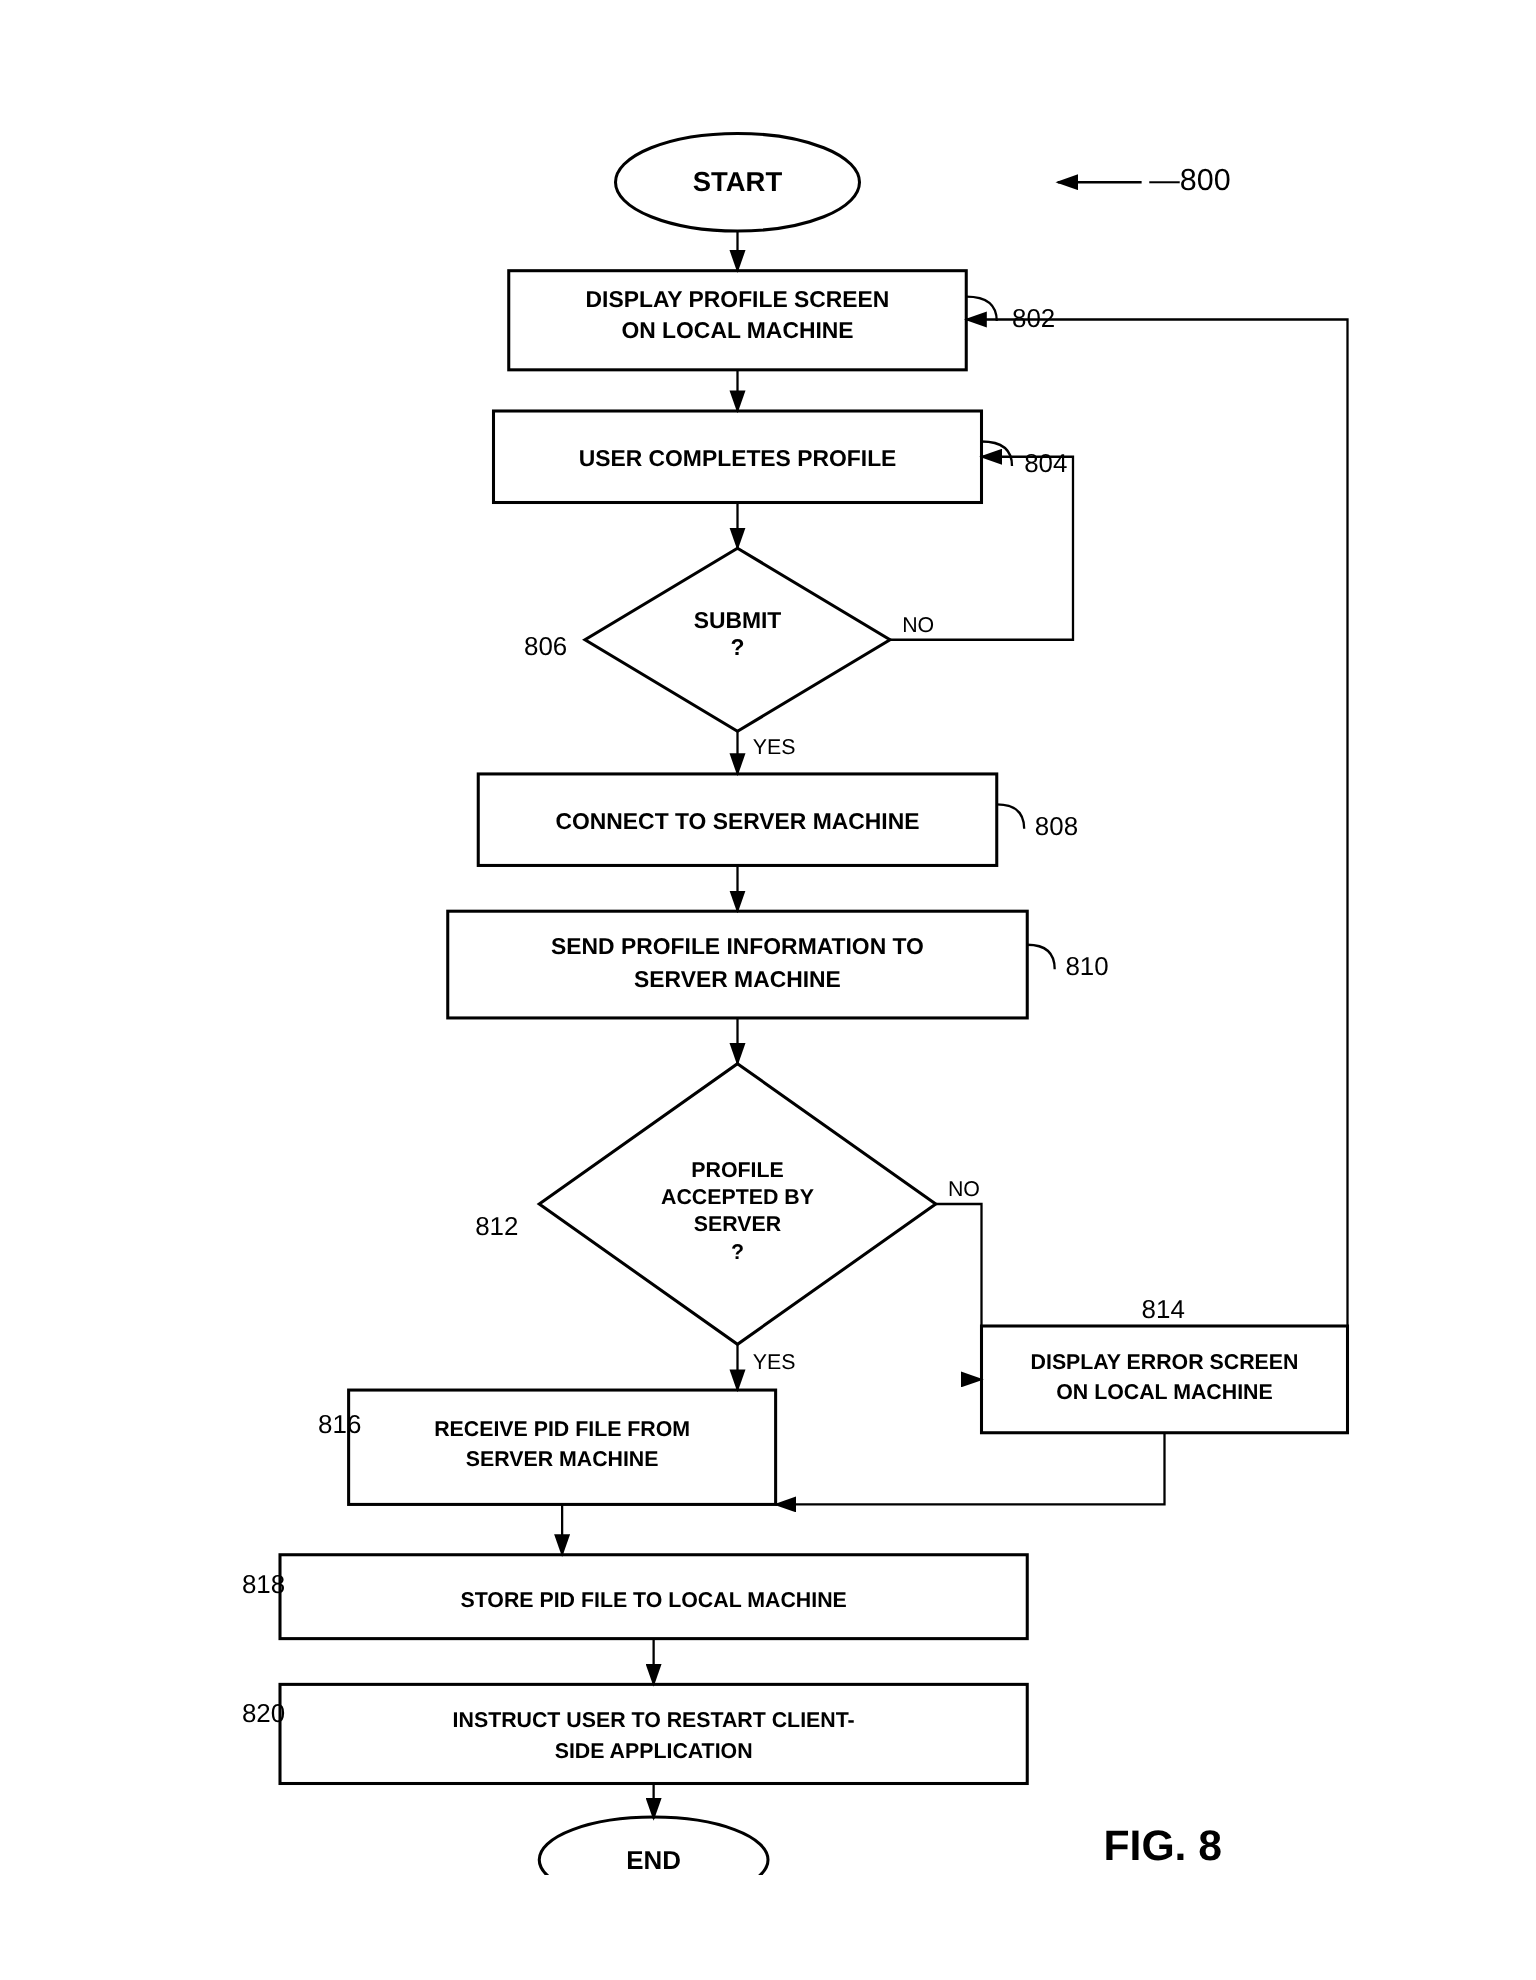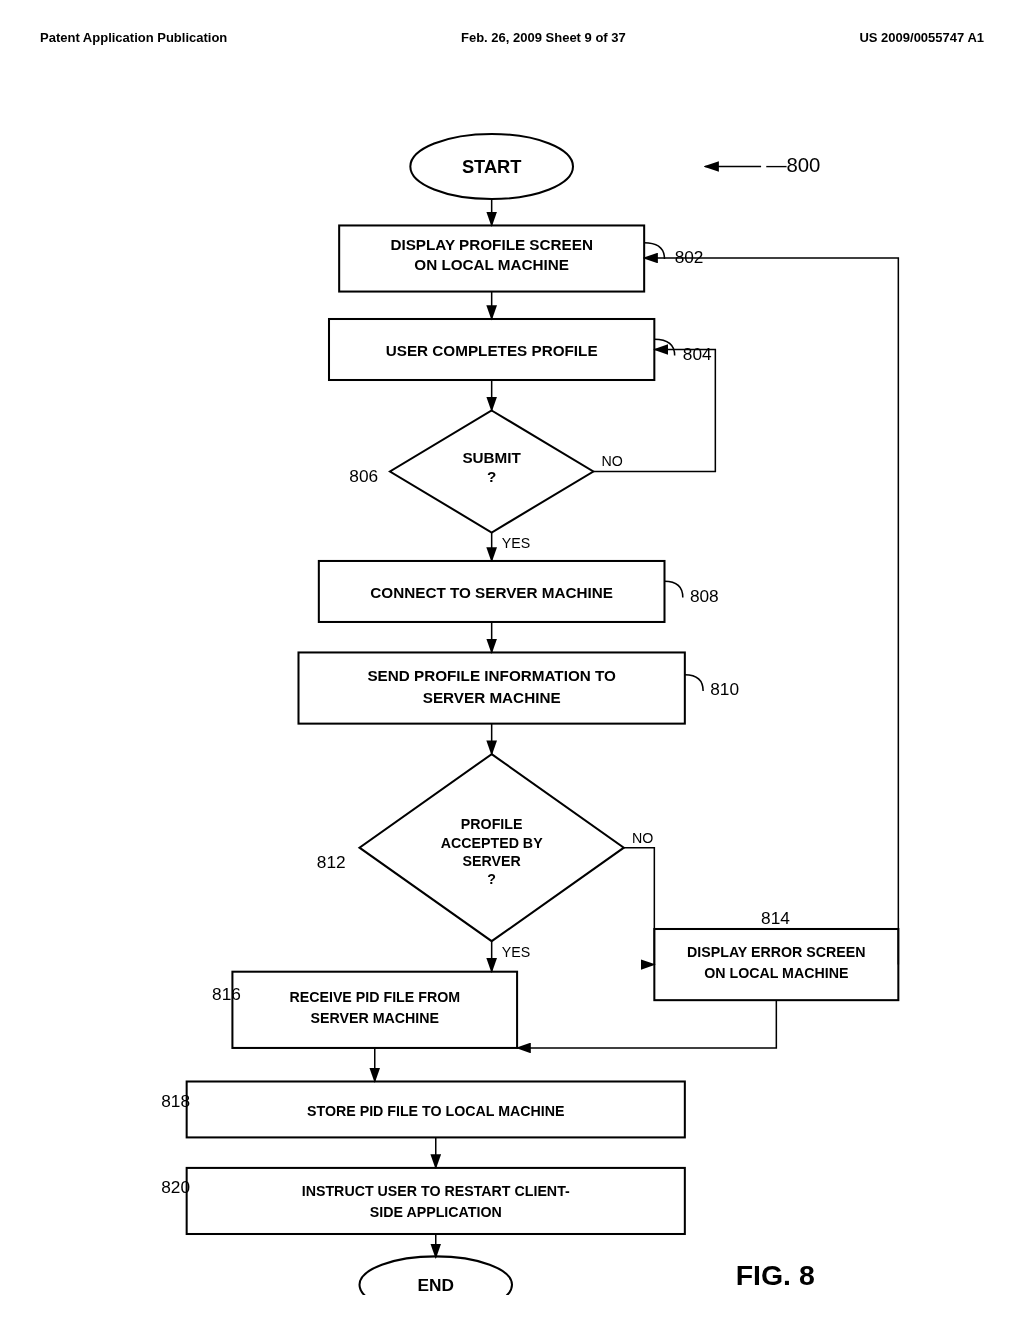--- a/index.html
+++ b/index.html
@@ -34,25 +34,20 @@
     }
     svg {
       width: 100%;
       height: 1220px;
     }
   </style>
 </head>
 <body>
 
 <div class="page">
-  <div class="header">
-    <span>Patent Application Publication</span>
-    <span>Feb. 26, 2009   Sheet 9 of 37</span>
-    <span>US 2009/0055747 A1</span>
-  </div>
 
   <div class="diagram-area">
     <svg viewBox="0 0 900 1200" xmlns="http://www.w3.org/2000/svg">
       <defs>
         <marker id="arrowhead" markerWidth="10" markerHeight="7" refX="9" refY="3.5" orient="auto">
           <polygon points="0 0, 10 3.5, 0 7" fill="#000"></polygon>
         </marker>
       </defs>
 
       <text x="700" y="95" font-size="20" font-family="Arial">—800</text>

